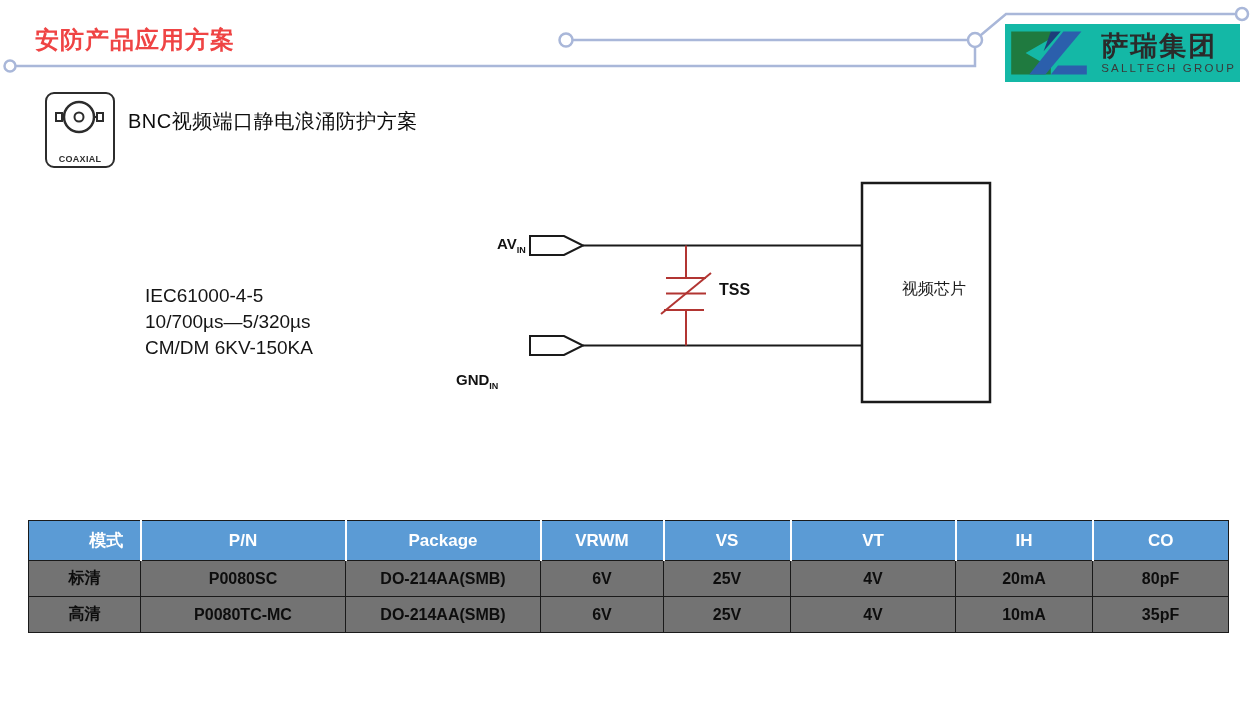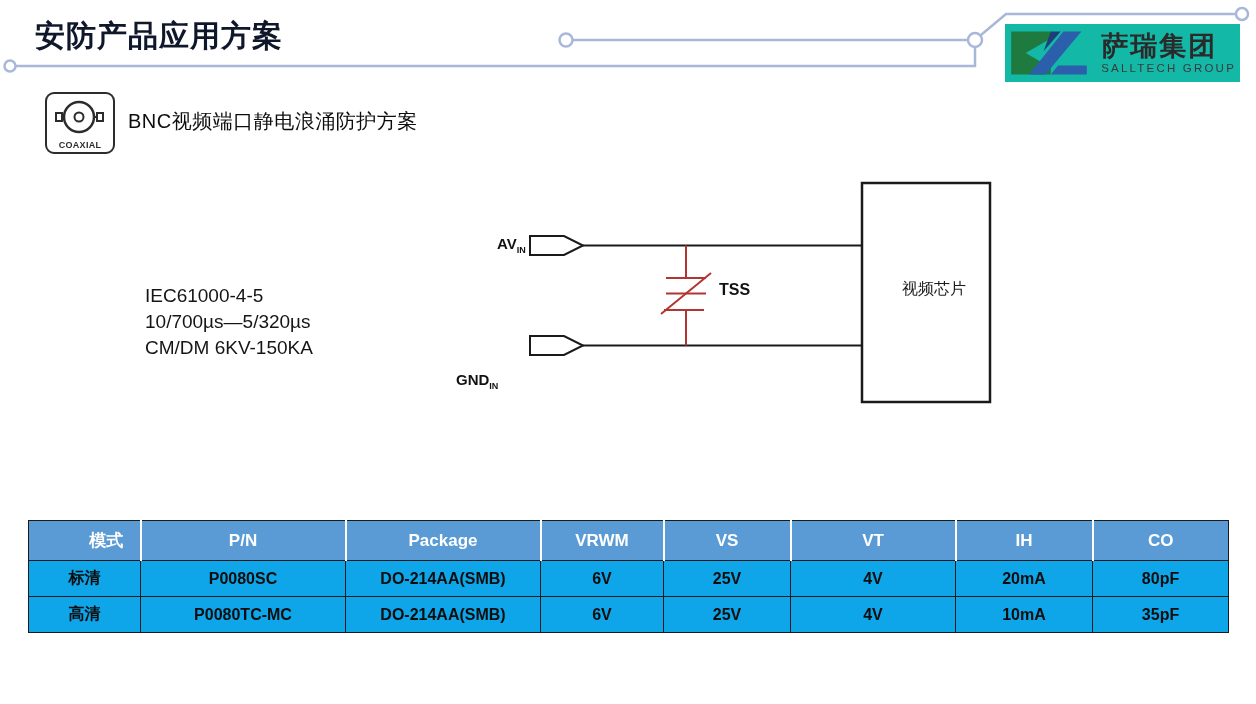--- a/index.html
+++ b/index.html
@@ -12,25 +12,25 @@
     position: relative;
     width: 1256px;
     height: 704px;
     background: #ffffff;
     overflow: hidden;
   }
 
   
   .page-title {
     position: absolute;
-    left: 35px; top: 16px;
-    font-size: 30px;
+    left: 35px; top: 24px;
+    font-size: 24px;
     font-weight: 700;
     letter-spacing: 1px;
-    color: #0f172a;
+    color: #ef4444;
     z-index: 2;
   }
   .trace-svg {
     position: absolute;
     left: 0; top: 0;
     width: 1256px; height: 85px;
     z-index: 1;
   }
   .logo {
     position: absolute;
@@ -56,21 +56,21 @@
     color: #3a3a3a;
     margin-top: 1px;
     white-space: nowrap;
     text-align: center;
   }
 
   
   .coax-icon {
     position: absolute;
     left: 45px; top: 92px;
-    width: 70px; height: 62px;
+    width: 70px; height: 76px;
     border: 2.5px solid #2c2c2c;
     border-radius: 9px;
     background: #fff;
   }
   .coax-icon svg { position: absolute; left: 0; top: 0; }
   .coax-label {
     position: absolute;
     left: 0; right: 0; bottom: 2px;
     text-align: center;
     font-size: 9px;
@@ -140,21 +140,21 @@
     color: #ffffff;
     font-size: 17px;
     font-weight: 700;
     text-align: center;
     border-left: 2px solid #ffffff;
     border-bottom: 1.5px solid #1a1a1a;
   }
   .specs-table th:first-child { border-left: 1px solid #1a1a1a; padding-left: 44px; }
   .specs-table td {
     height: 36px;
-    background: #0ea5e9;
+    background: #737373;
     color: #0d0d0d;
     font-size: 16px;
     font-weight: 700;
     text-align: center;
     border: 1px solid #1a1a1a;
   }
 </style>
 </head>
 <body>
 

